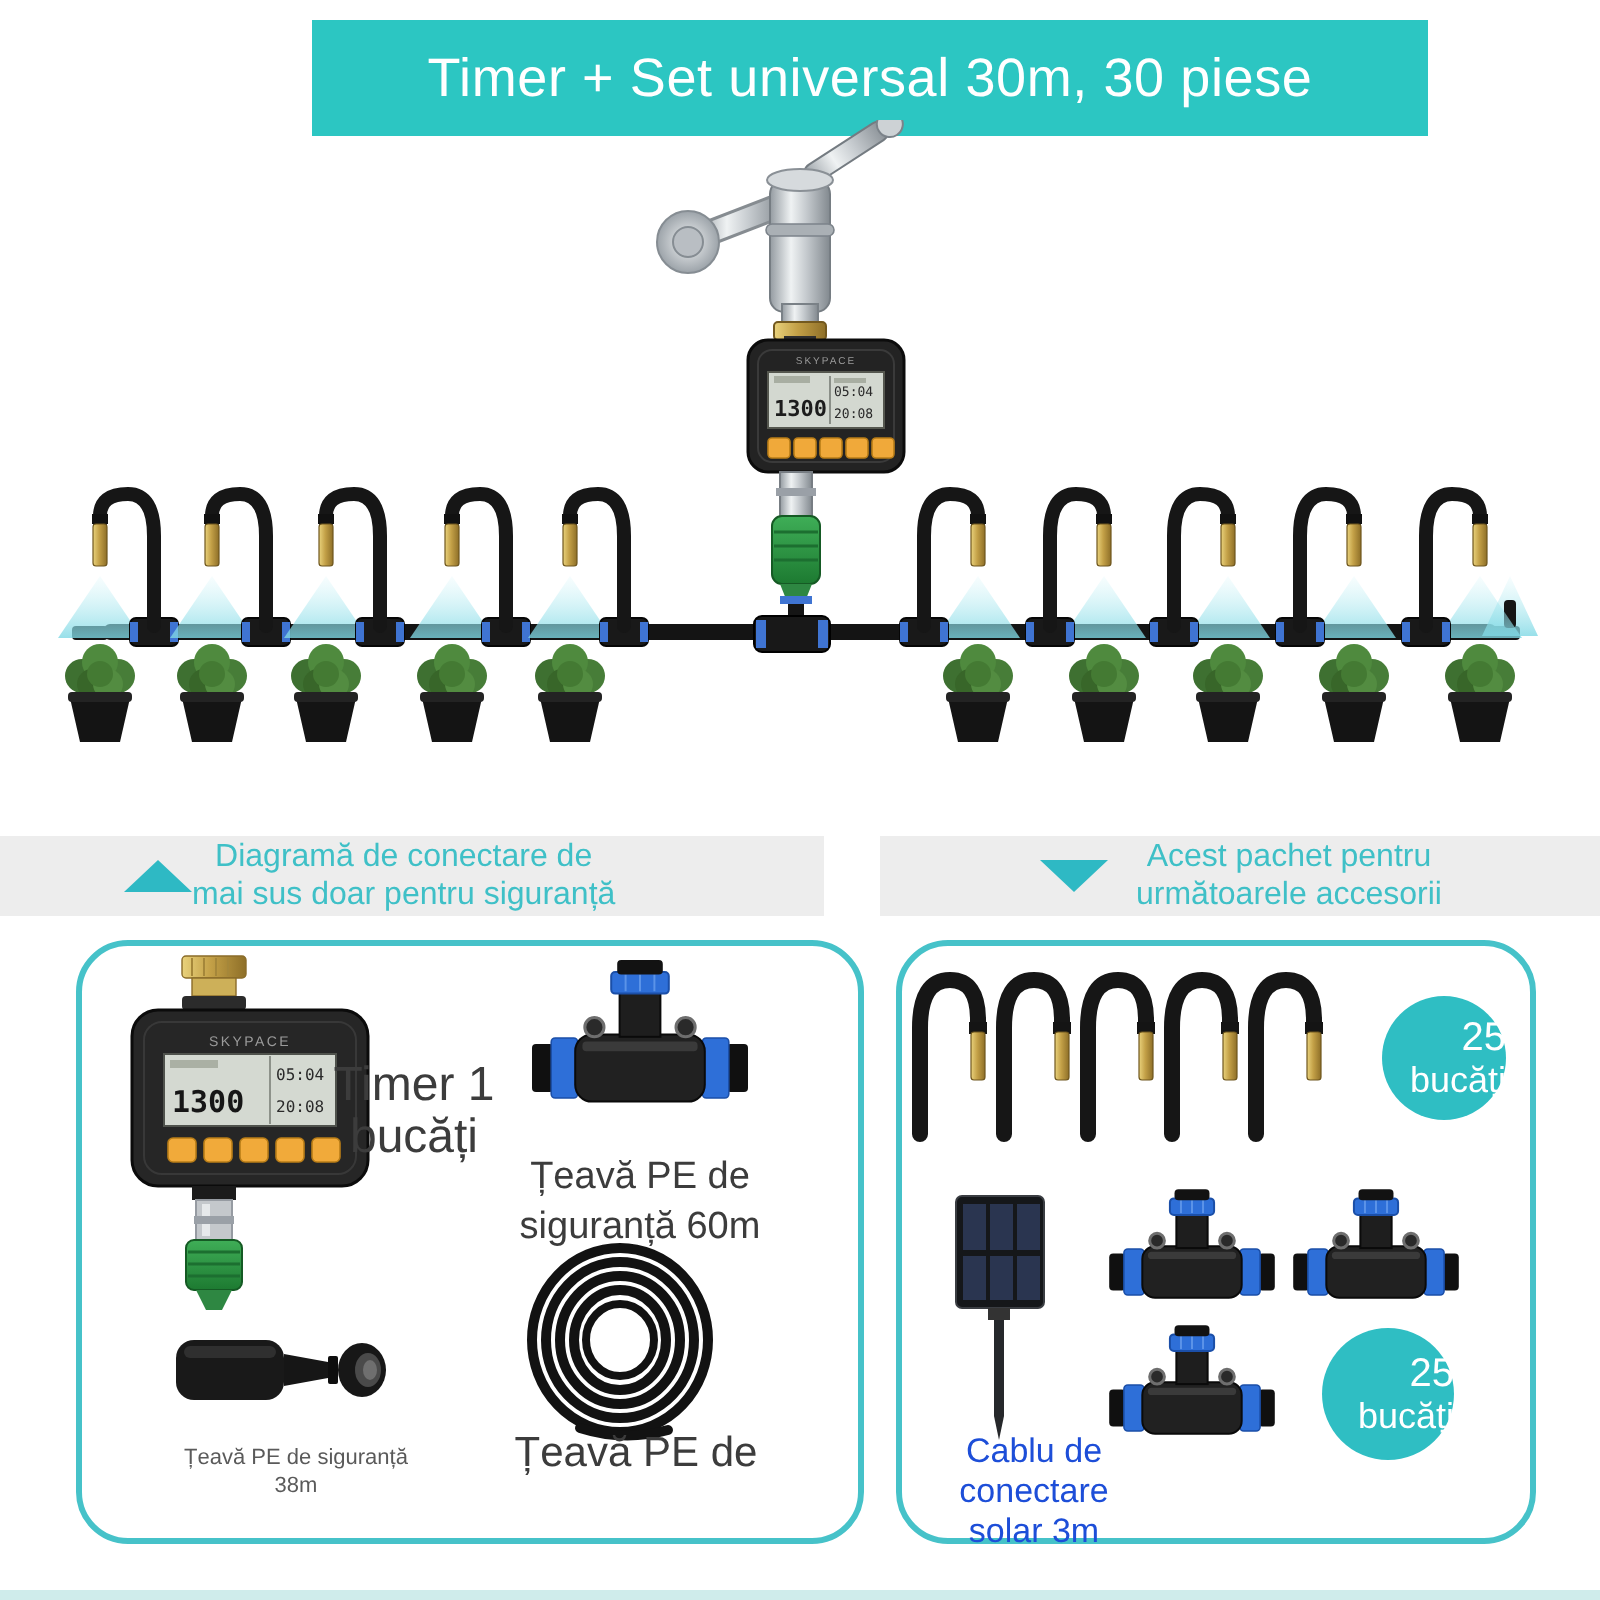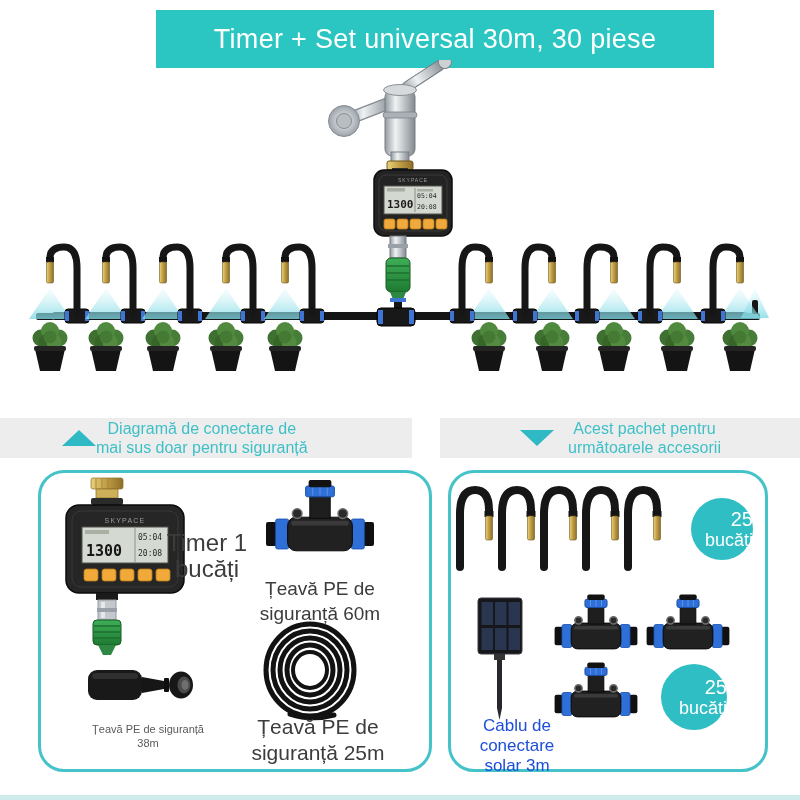--- a/index.html
+++ b/index.html
@@ -421,21 +421,20 @@
   <div class="lbl lbl-tee">
     <div>Țeavă PE de</div>
     <div>siguranță 60m</div>
   </div>
   <div class="lbl lbl-sprayer">
     <div>Țeavă PE de siguranță</div>
     <div>38m</div>
   </div>
   <div class="lbl lbl-coil">
     <div>Țeavă PE de</div>
-    <div>siguranță 25m</div>
   </div>
 
   <div class="itembox rb"></div>
   <svg class="boxsvg" style="left:448px;top:470px" width="320" height="302" viewBox="0 0 320 302">
     <g id="rb-hooks">
         <g>
     <path d="M 12 97 V 44 Q 12 20 27 20 Q 41 20 41 40 V 44" fill="none" stroke="#161616" stroke-width="8" stroke-linecap="round"></path>
     <rect x="36.5" y="41" width="9" height="6" fill="#141414"></rect>
     <rect x="37.5" y="46" width="7" height="24" rx="1.5" fill="url(#brass)" stroke="#6f571e" stroke-width="0.6"></rect>
   </g>

